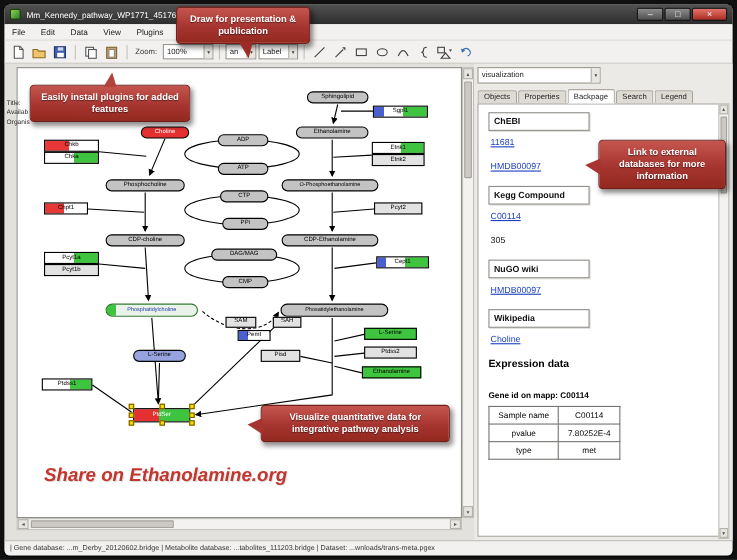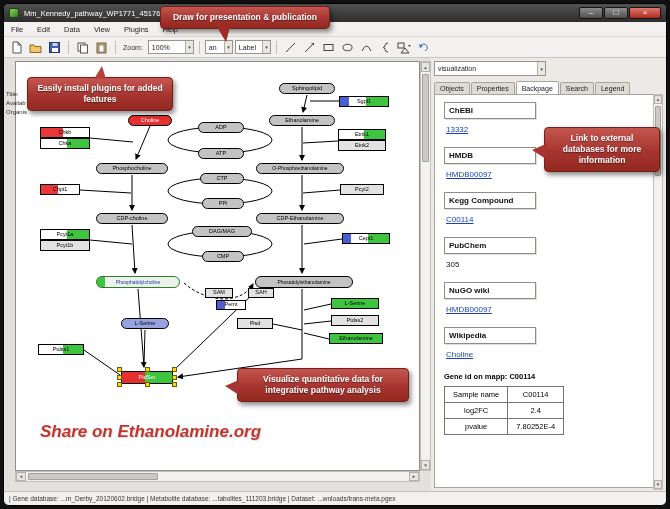--- a/index.html
+++ b/index.html
@@ -95,21 +95,21 @@
   .statusbar { position:absolute; bottom:0; left:0; right:0; height:14px; background:#f2f1ef;
     border-top:1px solid #c2bfba; display:flex; align-items:center; padding:0 5px;
     font-size:6.5px; color:#333; white-space:nowrap; overflow:hidden; }
 
   
   .callout { position:absolute; z-index:60; color:#fff; font-weight:bold; font-size:8.5px;
     text-align:center; line-height:1.3; padding:5px 6px; border-radius:4px;
     background:linear-gradient(#c5564f,#a63430 55%,#93291f); border:1px solid #701f1b;
     box-shadow:2px 3px 5px rgba(0,0,0,0.45); text-shadow:0 1px 1px rgba(0,0,0,0.5); }
   .ptr { position:absolute; width:0; height:0; }
-  #co-draw { left:160px; top:6px; width:170px; }
+  #co-draw { left:160px; top:6px; width:122px; }
   #co-draw .ptr { left:56px; bottom:-14px; border-left:9px solid transparent;
     border-right:4px solid transparent; border-top:15px solid #9c2c25; }
   #co-plugins { left:27px; top:77px; width:146px; }
   #co-plugins .ptr { left:66px; top:-12px; border-left:8px solid transparent;
     border-right:4px solid transparent; border-bottom:13px solid #b4423c; }
   #co-link { left:544px; top:127px; width:116px; }
   #co-link .ptr { left:-13px; top:16px; border-top:6px solid transparent;
     border-bottom:9px solid transparent; border-right:14px solid #a63430; }
   #co-viz { left:237px; top:368px; width:172px; }
   #co-viz .ptr { left:-13px; top:11px; border-top:6px solid transparent;
@@ -350,52 +350,51 @@
         <div class="tabs">
           <span class="tab">Objects</span>
           <span class="tab">Properties</span>
           <span class="tab active">Backpage</span>
           <span class="tab">Search</span>
           <span class="tab">Legend</span>
         </div>
 
         <div class="panel-content">
           <div class="sec-header">ChEBI</div>
-          <div class="sec-value"><span class="link">13332</span></div>
-
-          <div class="sec-header">HMDB</div>
+          <div class="sec-value"><span class="link">11681</span></div>
+
           <div class="sec-value"><span class="link">HMDB00097</span></div>
 
           <div class="sec-header">Kegg Compound</div>
           <div class="sec-value"><span class="link">C00114</span></div>
 
-          <div class="sec-header">PubChem</div>
           <div class="sec-value"><span>305</span></div>
 
           <div class="sec-header">NuGO wiki</div>
           <div class="sec-value"><span class="link">HMDB00097</span></div>
 
           <div class="sec-header">Wikipedia</div>
           <div class="sec-value"><span class="link">Choline</span></div>
 
+          <div class="exp-title">Expression data</div>
           <div class="geneid">Gene id on mapp: C00114</div>
 
           <table class="exp">
             <tbody>
                 <tr>
               <td>Sample name</td>
               <td>C00114</td>
             </tr>
             <tr>
-              <td>log2FC</td>
-              <td>2.4</td>
+              <td>pvalue</td>
+              <td>7.80252E-4</td>
             </tr>
             <tr>
-              <td>pvalue</td>
-              <td>7.80252E-4</td>
+              <td>type</td>
+              <td>met</td>
             </tr>
           </tbody>
             </table>
         </div>
 
         <div class="sb" style="left:222px;top:36px;width:10px;height:396px">
           <div class="sb-btn" style="left:0;top:0;width:8px;height:9px">▲</div>
           <div class="sb-thumb" style="left:1px;top:11px;width:6px;height:70px"></div>
           <div class="sb-btn" style="left:0;bottom:0;width:8px;height:9px">▼</div>
         </div>

